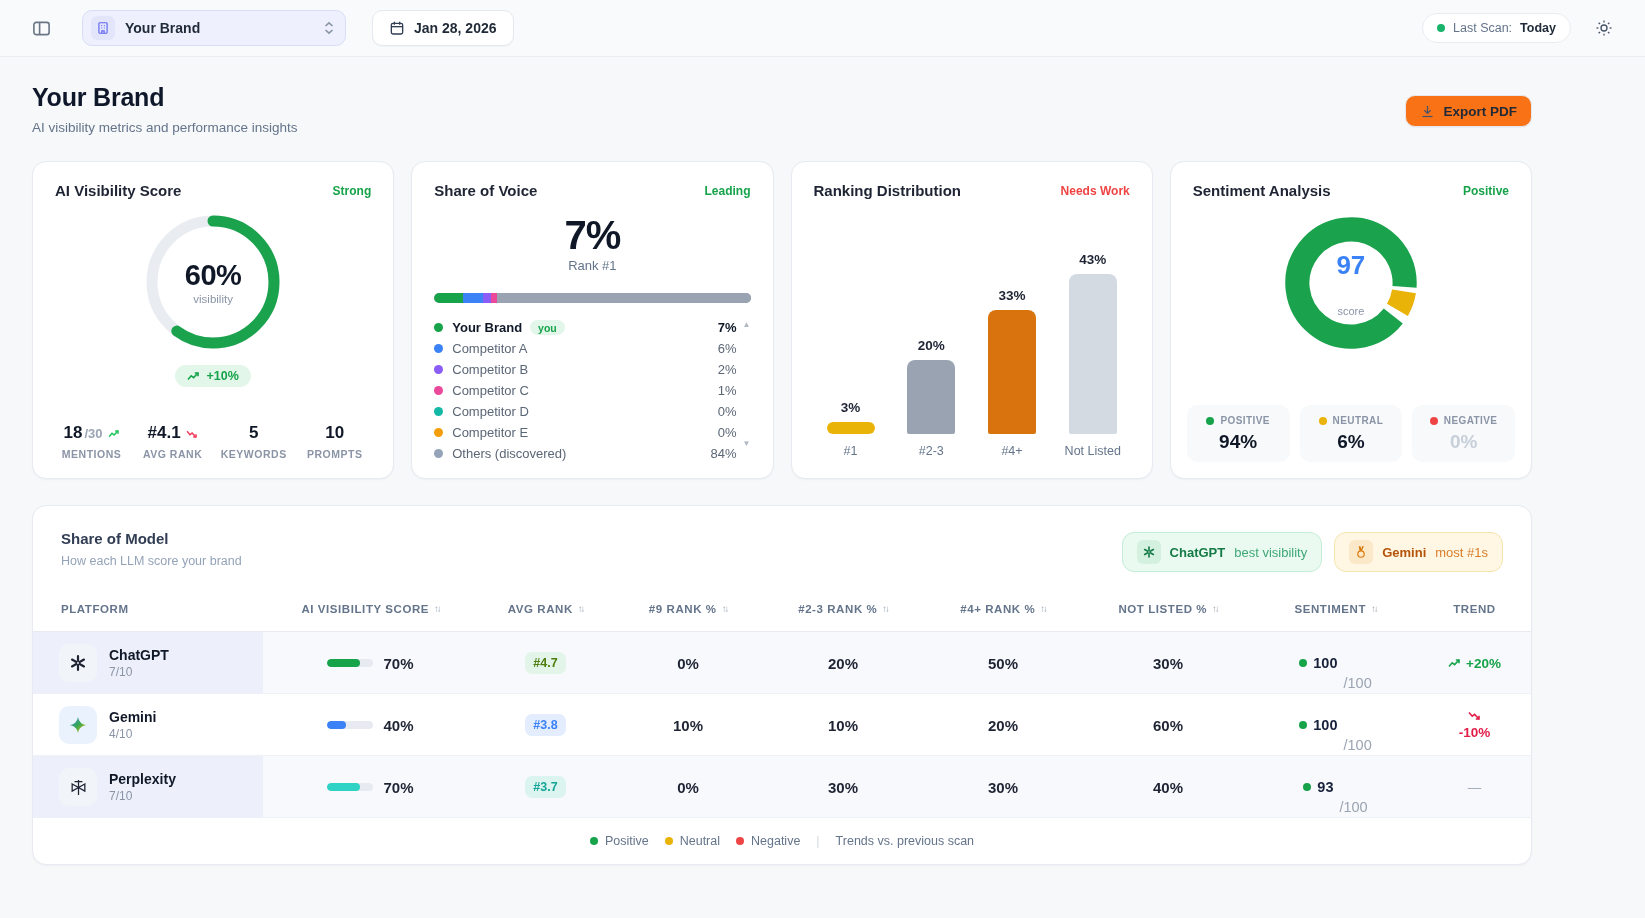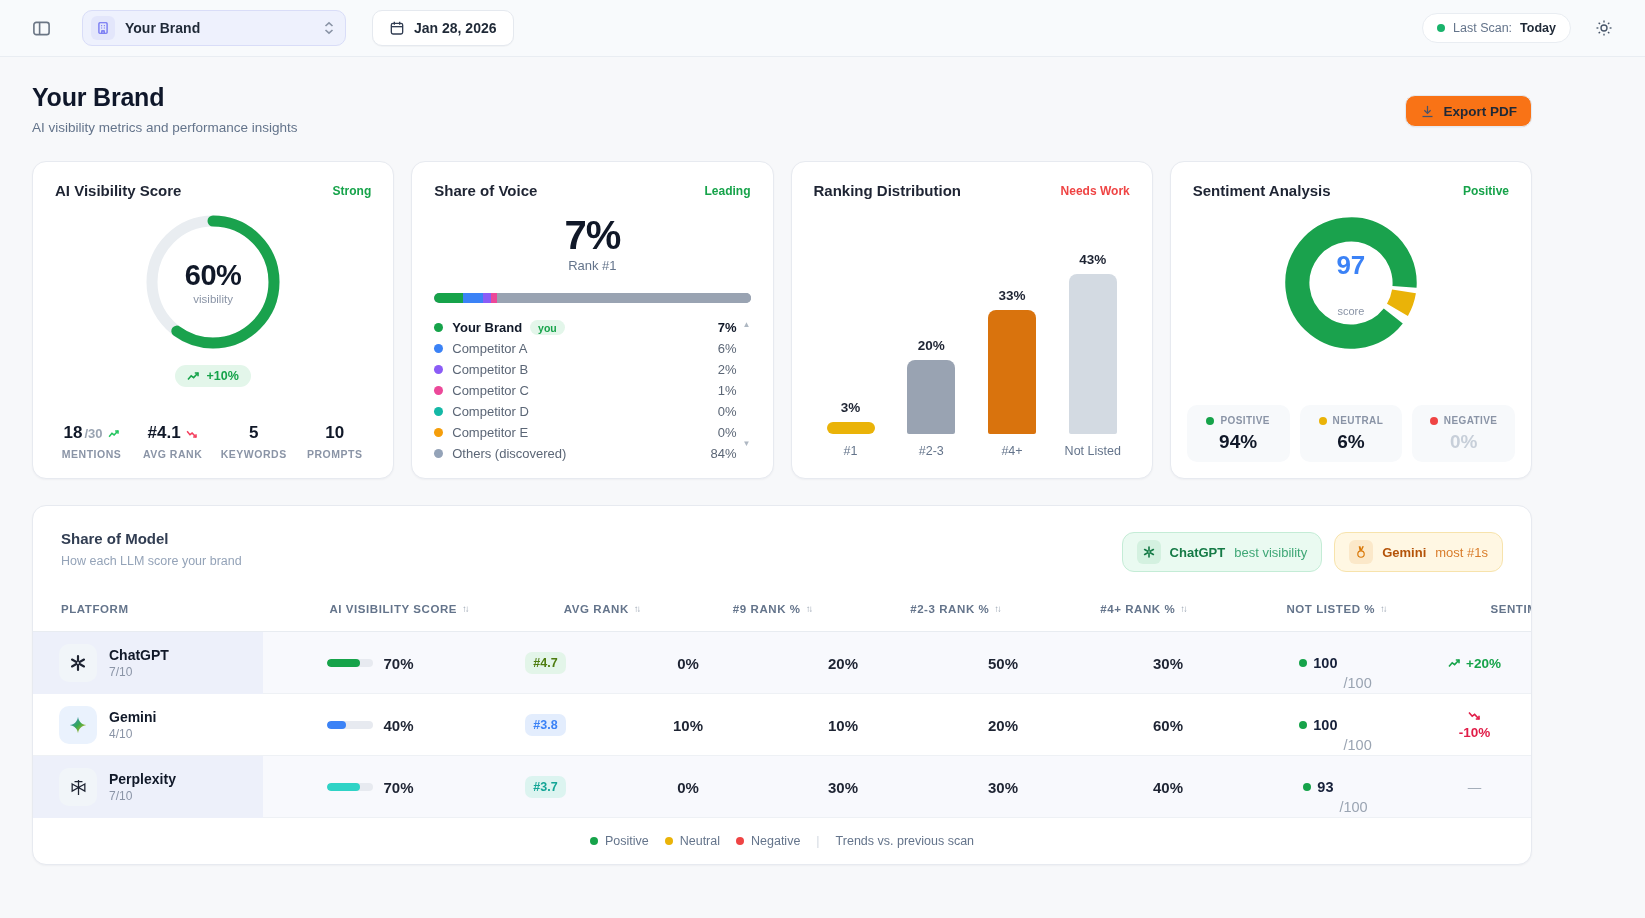--- a/index.html
+++ b/index.html
@@ -111,21 +111,21 @@
   .mbadge.green { background:#eafaf1; border:1px solid #c4ecd6; }
   .mbadge.green .mb-name { color:#157a46; font-weight:800; }
   .mbadge.green .mb-note { color:#3fa776; }
   .mbadge.green .tile { background:#d4f1e0; }
   .mbadge.amber { background:#fff7e3; border:1px solid #f7e3ac; }
   .mbadge.amber .mb-name { color:#b45309; font-weight:800; }
   .mbadge.amber .mb-note { color:#d97c2a; }
   .mbadge.amber .tile { background:#fbe8c9; }
 
   .tgrid { display:grid; grid-template-columns:230px 215px 135px 150px 160px 160px 170px 165px 113px; align-items:center; }
-  .thead { height:46px; margin-top:14px; border-bottom:1px solid #e8ecf1;gap:28px; }
+  .thead { height:46px; margin-top:14px; border-bottom:1px solid #e8ecf1; }
   .th { font-size:11.5px; font-weight:700; color:#64748b; letter-spacing:.05em; text-align:center;
         display:flex; align-items:center; justify-content:center; gap:5px; cursor:pointer; }
   .th.left { justify-content:flex-start; padding-left:28px; }
   .sort-ico { font-size:9.5px; color:#9aa4b2; letter-spacing:-2px; }
   .trow { height:62px; border-bottom:1px solid #eef1f5; }
   .trow.striped { background:#f8f9fd; }
   .cell { text-align:center; font-size:15px; font-weight:700; color:#1e2433; }
   .plat-cell { display:flex; align-items:center; gap:12px; padding-left:26px; height:62px; }
   .trow.striped .plat-cell { background:#edf0fa; }
   .plat-tile { width:38px; height:38px; border-radius:10px; background:#f1f5f9;

